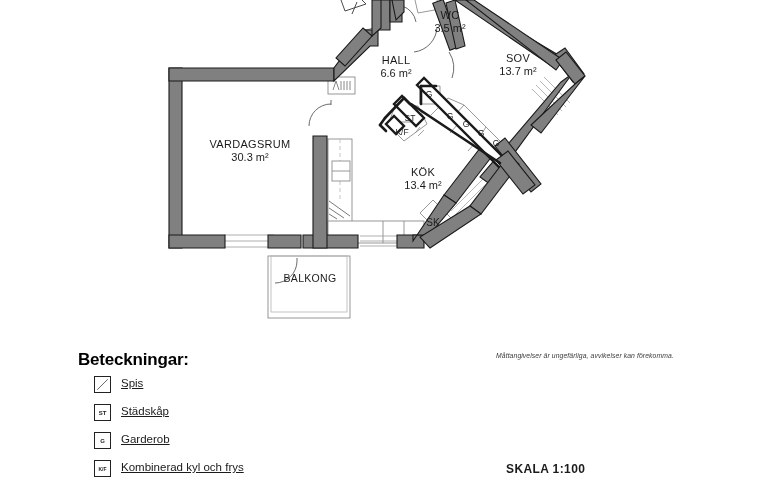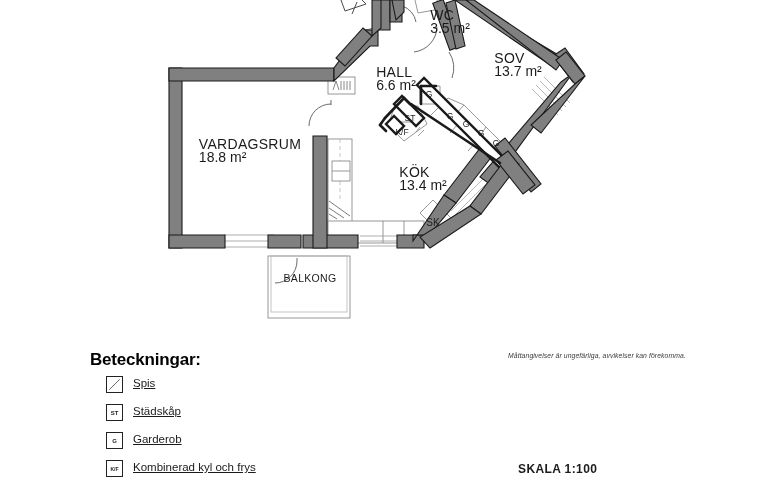--- a/index.html
+++ b/index.html
@@ -5,21 +5,21 @@
   html,body{margin:0;padding:0;}
   body{
     width:768px;height:480px;
     background:#ffffff;
     font-family:"Liberation Sans", sans-serif;
     color:#1a1a1a;
     overflow:hidden;
     position:relative;
   }
   #plan-wrap{position:absolute;left:0;top:0;width:768px;height:340px;}
-  #legend-wrap{position:absolute;left:12px;top:340px;width:616px;height:140px;}
+  #legend-wrap{position:absolute;left:0;top:340px;width:616px;height:140px;}
 
   .legend-title{
     position:absolute;left:78px;top:10px;
     font-size:17px;font-weight:bold;letter-spacing:-0.2px;
     color:#000;
   }
   .legend-row{position:absolute;left:94px;height:18px;}
   .legend-row .sym{
     position:absolute;left:0;top:0;
     width:17px;height:17px;
@@ -41,22 +41,22 @@
     position:absolute;left:496px;top:12px;
     font-size:6.8px;font-style:italic;color:#3a3a3a;
     letter-spacing:0.1px;white-space:nowrap;
   }
   .scale-text{
     position:absolute;left:506px;top:122px;
     font-size:12px;color:#1b1b1b;letter-spacing:0.4px;white-space:nowrap;font-weight:bold;
   }
   .roomlabel{
     position:absolute;
-    text-align:left;
-    font-size:14px;
+    text-align:center;
+    font-size:11px;
     color:#1b1b1b;
     line-height:12.5px;
     white-space:nowrap;
     transform:translateX(-50%);
   }
   .roomlabel .nm{display:block;letter-spacing:0.3px;}
   .roomlabel .ar{display:block;}
   .balklabel{
     position:absolute;font-size:10.5px;color:#1b1b1b;
     letter-spacing:0.3px;white-space:nowrap;transform:translateX(-50%);
@@ -224,23 +224,23 @@
       <path d="M 404 98 L 410 104"></path>
       <path d="M 411 104 L 500 163"></path>
       <path d="M 380 125 L 386 131"></path>
     </g>
 
   </svg>
 
   
   <div class="roomlabel" style="left:250px;top:138px;">
     <span class="nm">VARDAGSRUM</span>
-    <span class="ar">18.8 m²</span>
-  </div>
-  <div class="roomlabel" style="left:396px;top:54px;margin-top:12px;">
+    <span class="ar">30.3 m²</span>
+  </div>
+  <div class="roomlabel" style="left:396px;top:54px;">
     <span class="nm">HALL</span>
     <span class="ar">6.6 m²</span>
   </div>
   <div class="roomlabel" style="left:450px;top:9px;">
     <span class="nm">WC</span>
     <span class="ar">3.5 m²</span>
   </div>
   <div class="roomlabel" style="left:518px;top:52px;">
     <span class="nm">SOV</span>
     <span class="ar">13.7 m²</span>

